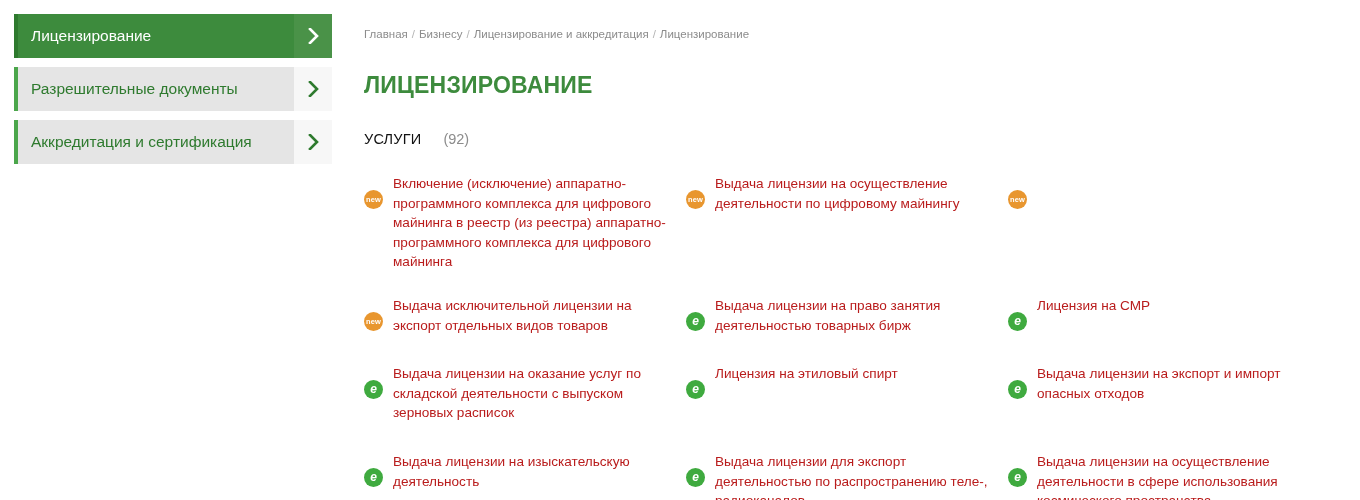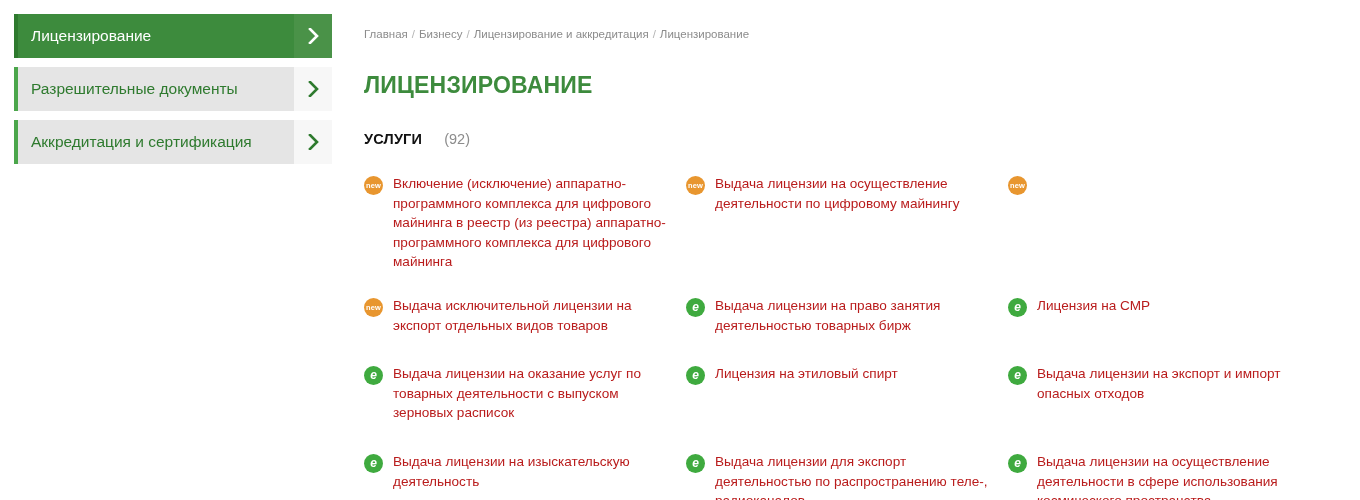--- a/index.html
+++ b/index.html
@@ -129,21 +129,21 @@
   }
   .section-head {
     position: absolute;
     top: 113px;
     left: 0;
     font-size: 14.5px;
     line-height: 20px;
     margin: 0;
   }
   .section-head .sec-title {
-    font-weight: bold;
+    font-weight: normal;
     color: #111111;
     letter-spacing: 0.2px;
   }
   .section-head .sec-count {
     font-weight: normal;
     color: #8c8c8c;
     padding-left: 22px;
   }
 
   
@@ -161,21 +161,21 @@
     display: flex;
     align-items: flex-start;
     gap: 10px;
     cursor: pointer;
   }
   .badge {
     flex: 0 0 auto;
     width: 19px;
     height: 19px;
     border-radius: 50%;
-    margin-top: 2px;
+    margin-top: 16px;
     display: flex;
     align-items: center;
     justify-content: center;
     color: #ffffff;
     box-sizing: border-box;
   }
   .badge.new {
     background: #e8962f;
     font-size: 7.5px;
     letter-spacing: 0.1px;
@@ -259,21 +259,21 @@
         <div class="svc">
           <span class="badge e">e</span>
           <span class="svc-text">Выдача лицензии на право занятия деятельностью товарных бирж</span>
         </div>
         <div class="svc">
           <span class="badge e">e</span>
           <span class="svc-text">Лицензия на СМР</span>
         </div>
         <div class="svc">
           <span class="badge e">e</span>
-          <span class="svc-text">Выдача лицензии на оказание услуг по товарных деятельности с выпуском зерновых расписок</span>
+          <span class="svc-text">Выдача лицензии на оказание услуг по складской деятельности с выпуском зерновых расписок</span>
         </div>
         <div class="svc">
           <span class="badge e">e</span>
           <span class="svc-text">Лицензия на этиловый спирт</span>
         </div>
         <div class="svc">
           <span class="badge e">e</span>
           <span class="svc-text">Выдача лицензии на экспорт и импорт опасных отходов</span>
         </div>
         <div class="svc">

